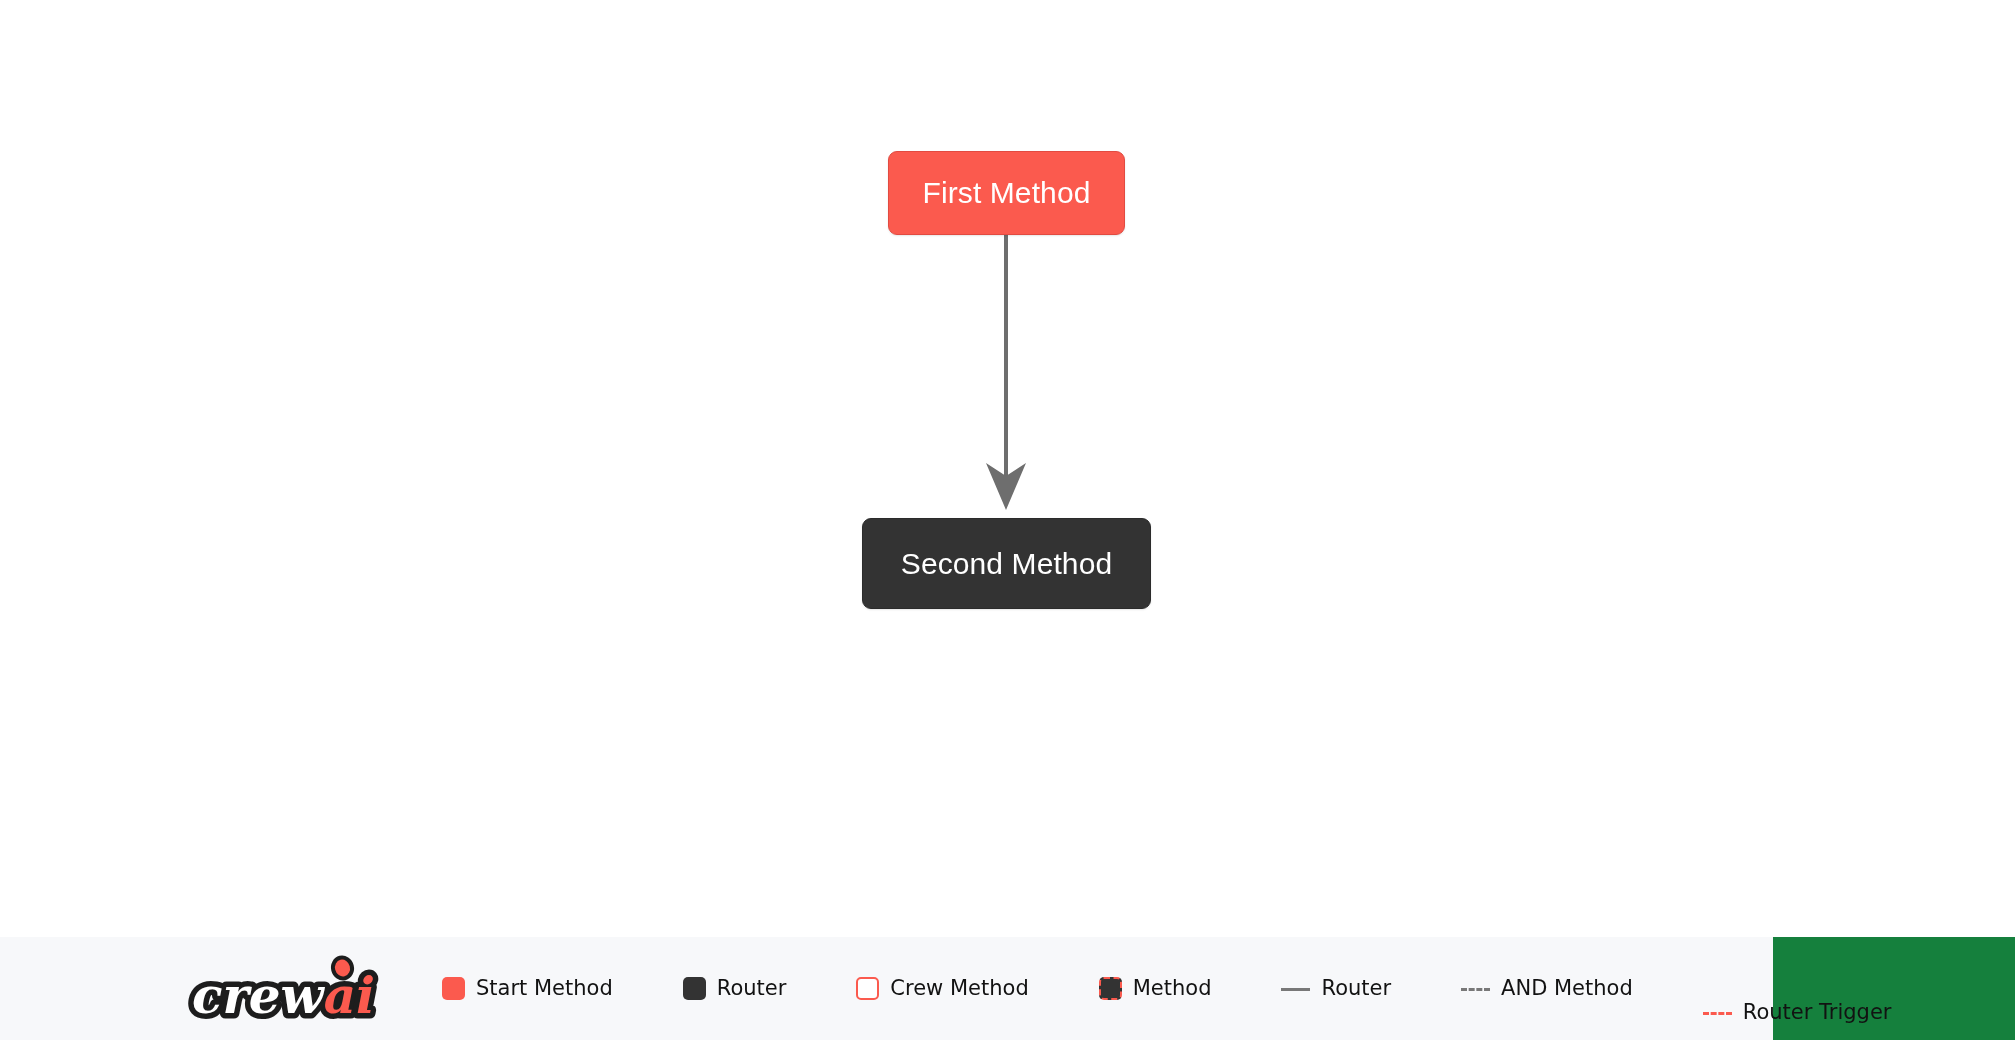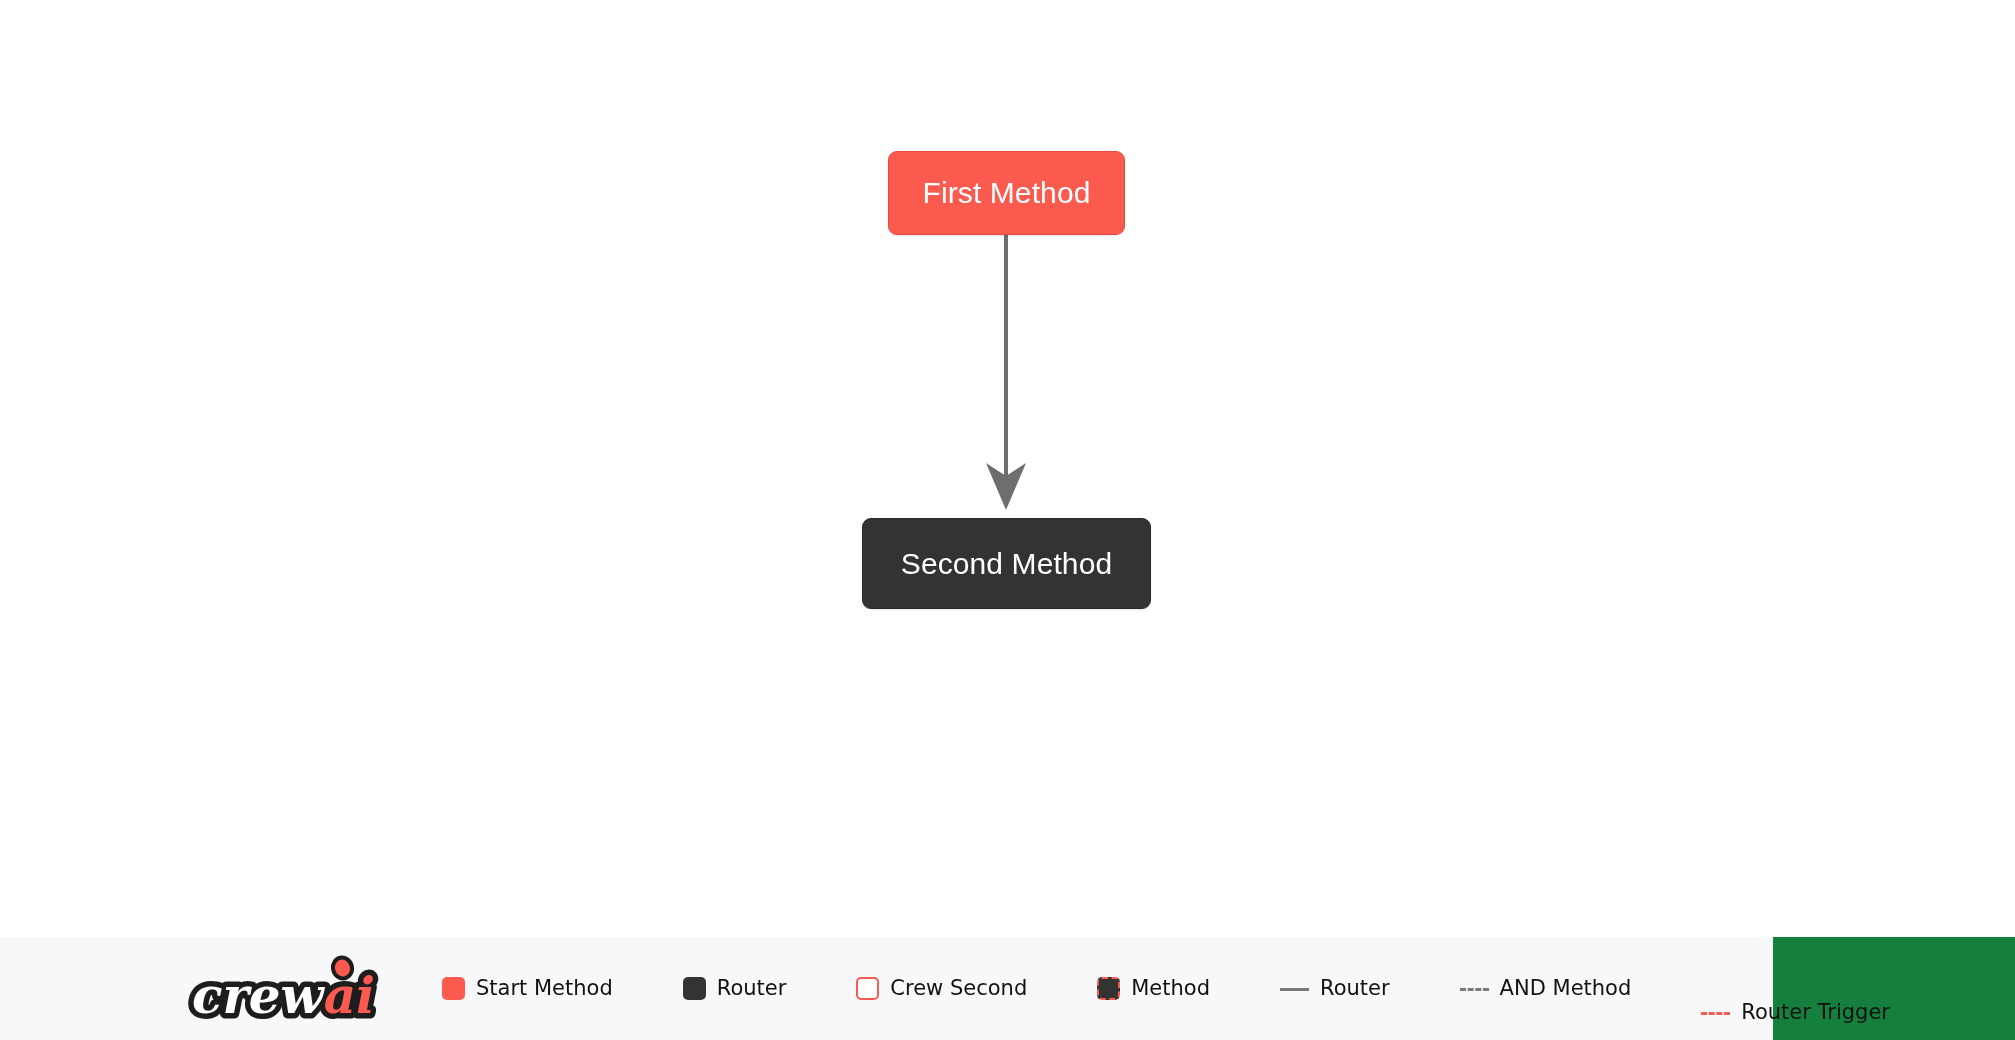--- a/index.html
+++ b/index.html
@@ -214,21 +214,21 @@
         <span class="legend-label">Start Method</span>
       </div>
 
       <div class="legend-item">
         <span class="swatch method"></span>
         <span class="legend-label">Router</span>
       </div>
 
       <div class="legend-item">
         <span class="swatch crew-method"></span>
-        <span class="legend-label">Crew Second</span>
+        <span class="legend-label">Crew Method</span>
       </div>
 
       <div class="legend-item">
         <span class="swatch router"></span>
         <span class="legend-label">Method</span>
       </div>
 
       <div class="legend-item">
         <span class="line-swatch trigger"></span>
         <span class="legend-label">Router</span>

